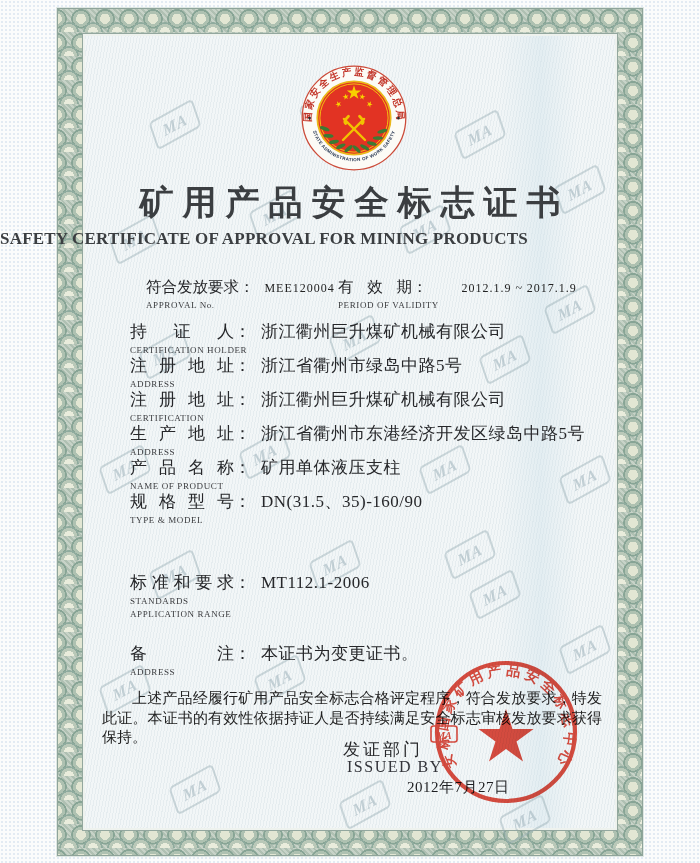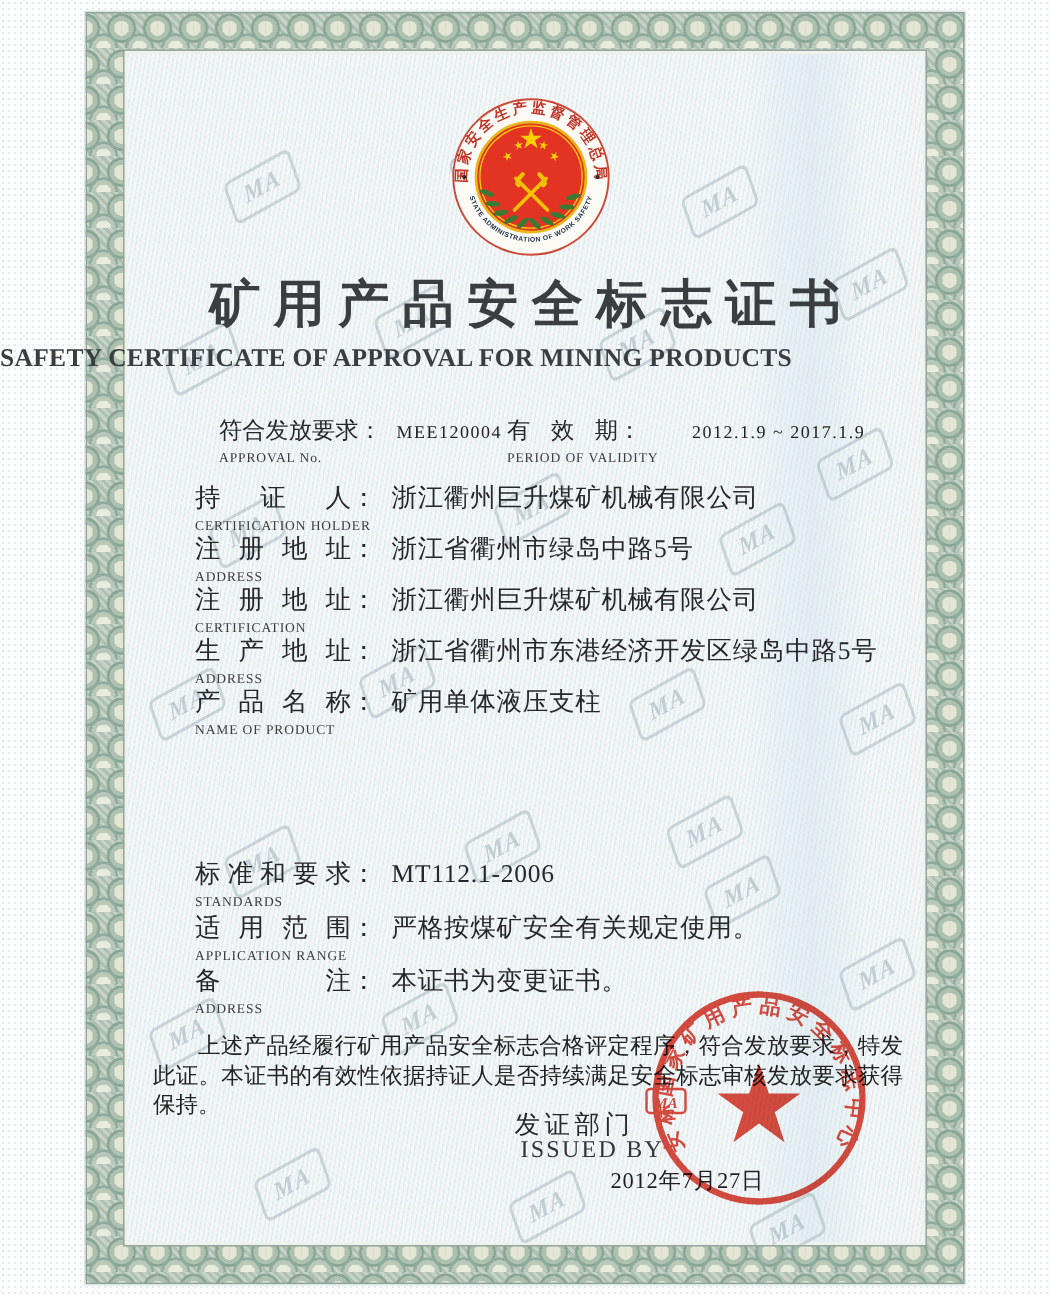--- a/index.html
+++ b/index.html
@@ -194,27 +194,30 @@
     <div class="en-cap">CERTIFICATION</div>
   </div>
   <div class="abs" style="left:130px;top:422px;">
     <div class="cn-line"><span class="lb">生产地址</span><span class="cl">：</span><span class="vl">浙江省衢州市东港经济开发区绿岛中路5号</span></div>
     <div class="en-cap">ADDRESS</div>
   </div>
   <div class="abs" style="left:130px;top:456px;">
     <div class="cn-line"><span class="lb">产品名称</span><span class="cl">：</span><span class="vl">矿用单体液压支柱</span></div>
     <div class="en-cap">NAME OF PRODUCT</div>
   </div>
+  <div class="abs" style="left:130px;top:490px;">
+    <div class="cn-line"><span class="lb">规格型号</span><span class="cl">：</span><span class="vl">DN(31.5、35)-160/90</span></div>
+    <div class="en-cap">TYPE &amp; MODEL</div>
+  </div>
 
   <div class="abs" style="left:130px;top:571px;">
     <div class="cn-line"><span class="lb">标准和要求</span><span class="cl">：</span><span class="vl">MT112.1-2006</span></div>
     <div class="en-cap">STANDARDS</div>
   </div>
   <div class="abs" style="left:130px;top:607px;">
-    <div class="cn-line"><span class="lb">适用范围</span><span class="cl">：</span><span class="vl">严格按煤矿安全有关规定使用。</span></div>
     <div class="en-cap">APPLICATION RANGE</div>
   </div>
   <div class="abs" style="left:130px;top:642px;">
     <div class="cn-line"><span class="lb">备注</span><span class="cl">：</span><span class="vl">本证书为变更证书。</span></div>
     <div class="en-cap">ADDRESS</div>
   </div>
 
   <div class="abs statement">上述产品经履行矿用产品安全标志合格评定程序，符合发放要求，特发此证。本证书的有效性依据持证人是否持续满足安全标志审核发放要求获得保持。</div>
 
   <div class="abs issuer-cn">发证部门</div>

